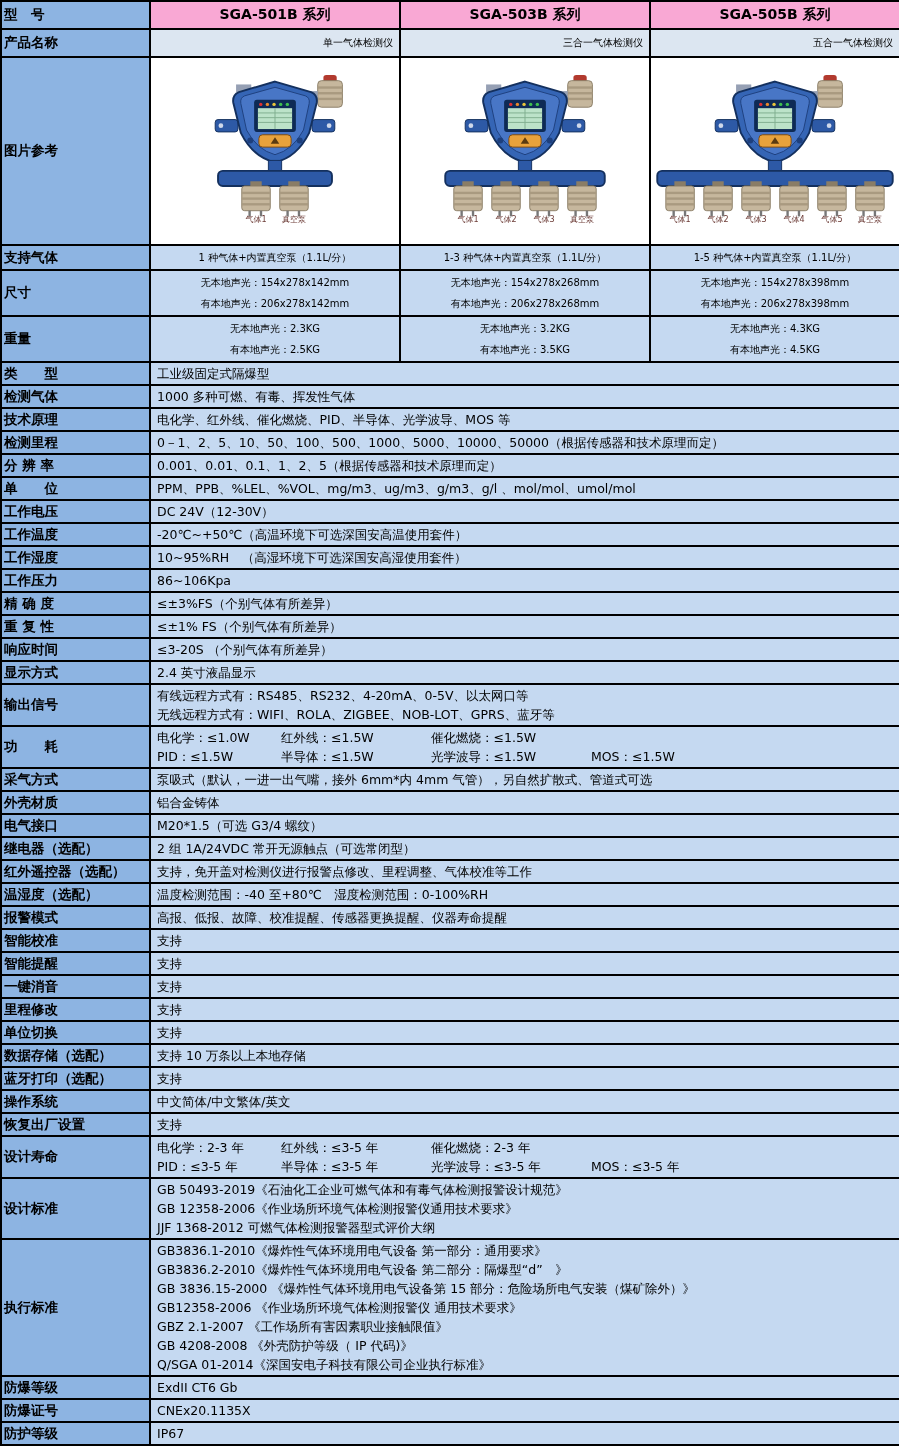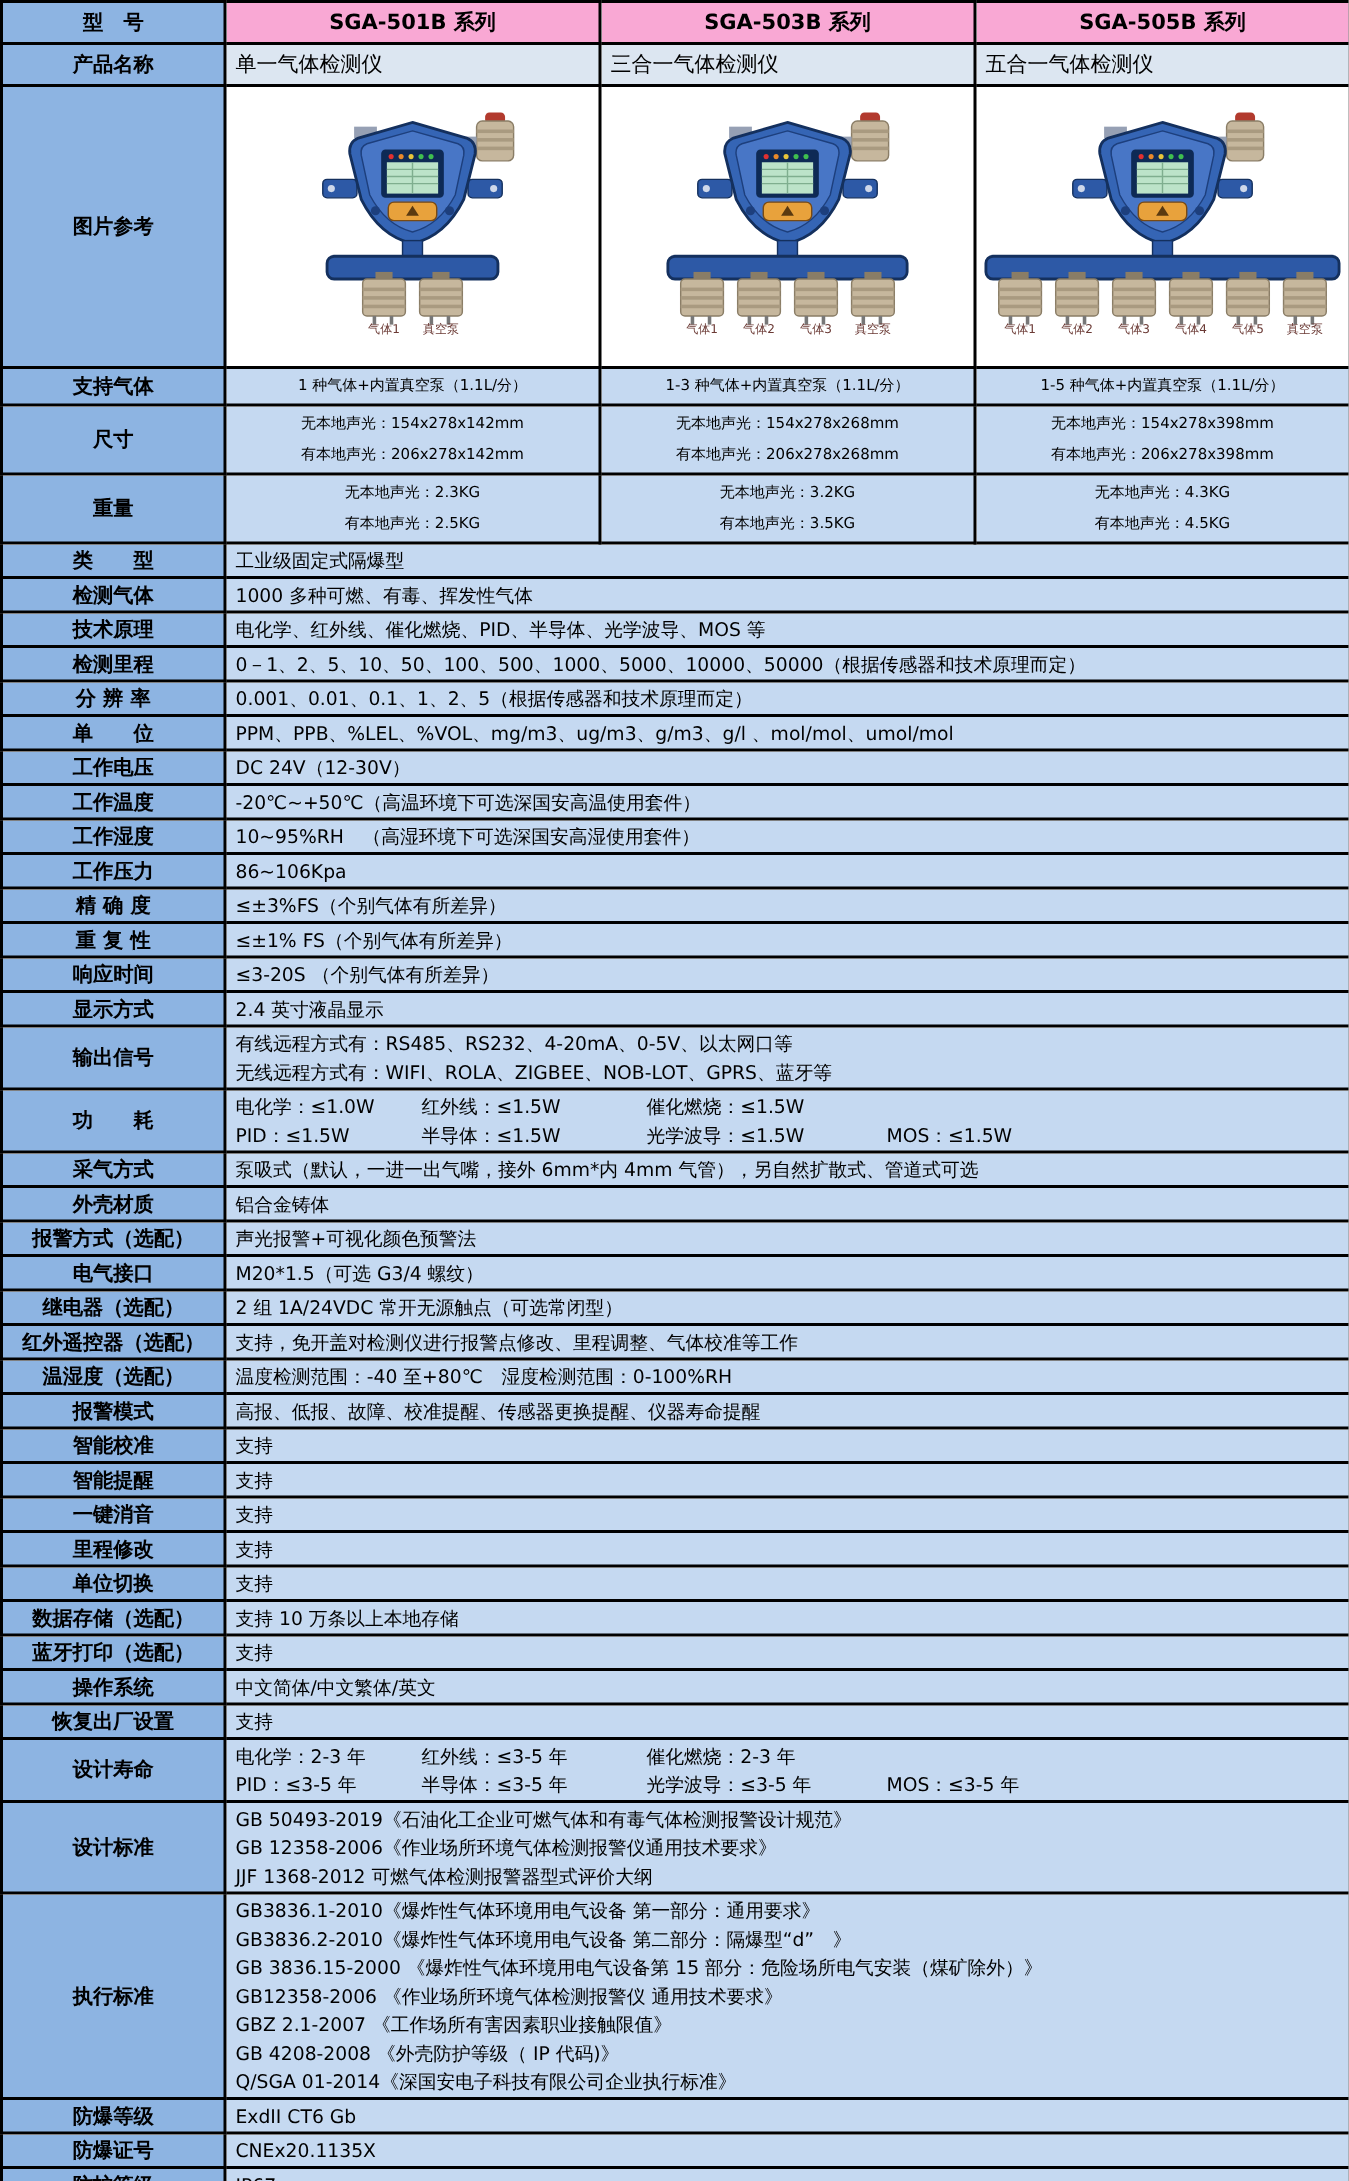--- a/index.html
+++ b/index.html
@@ -1,21 +1,21 @@
 <!DOCTYPE html>
 <html><head>
 <meta charset="utf-8">
 <style>
   html,body{margin:0;padding:0;background:#fff;}
   body{width:899px;font-family:"DejaVu Sans","Liberation Sans",sans-serif;color:#000;}
   table{border-collapse:collapse;table-layout:fixed;width:899px;}
   td{border:2px solid #000;overflow:hidden;vertical-align:middle;padding:1px 6px;}
-  td.lbl{background:#8DB4E2;font-weight:bold;text-align:center;font-size:13.5px;padding:1px 2px;}
+  td.lbl{background:#8DB4E2;font-weight:bold;font-size:13.5px;padding:1px 2px;}
   td.hdr{background:#f9a8d4;font-weight:bold;text-align:center;font-size:14px;height:24px;}
-  td.pname{background:#DCE6F1;text-align:left;font-size:14px;height:24px;}
+  td.pname{background:#DCE6F1;text-align:right;font-size:10px;height:24px;}
   td.imgcell{background:#FFFFFF;text-align:center;padding:16px 0;height:150px;}
   td.val{background:#C5D9F1;font-size:12.5px;text-align:left;}
   td.tval{background:#C5D9F1;font-size:10px;text-align:center;}
   .line{line-height:19px;white-space:nowrap;}
   .tline{line-height:21px;white-space:nowrap;}
   .seg{display:inline-block;}
   .seg:nth-child(1){min-width:124px;}
   .seg:nth-child(2){min-width:150px;}
   .seg:nth-child(3){min-width:160px;}
   svg text{font-family:"DejaVu Sans","Liberation Sans",sans-serif;}
@@ -408,26 +408,20 @@
           <div class="line">泵吸式（默认，一进一出气嘴，接外 6mm*内 4mm 气管），另自然扩散式、管道式可选</div>
         </td>
       </tr>
       <tr>
         <td class="lbl">外壳材质</td>
         <td class="val" colspan="3">
           <div class="line">铝合金铸体</div>
         </td>
       </tr>
       <tr>
-        <td class="lbl">报警方式（选配）</td>
-        <td class="val" colspan="3">
-          <div class="line">声光报警+可视化颜色预警法</div>
-        </td>
-      </tr>
-      <tr>
         <td class="lbl">电气接口</td>
         <td class="val" colspan="3">
           <div class="line">M20*1.5（可选 G3/4 螺纹）</div>
         </td>
       </tr>
       <tr>
         <td class="lbl">继电器（选配）</td>
         <td class="val" colspan="3">
           <div class="line">2 组 1A/24VDC 常开无源触点（可选常闭型）</div>
         </td>

